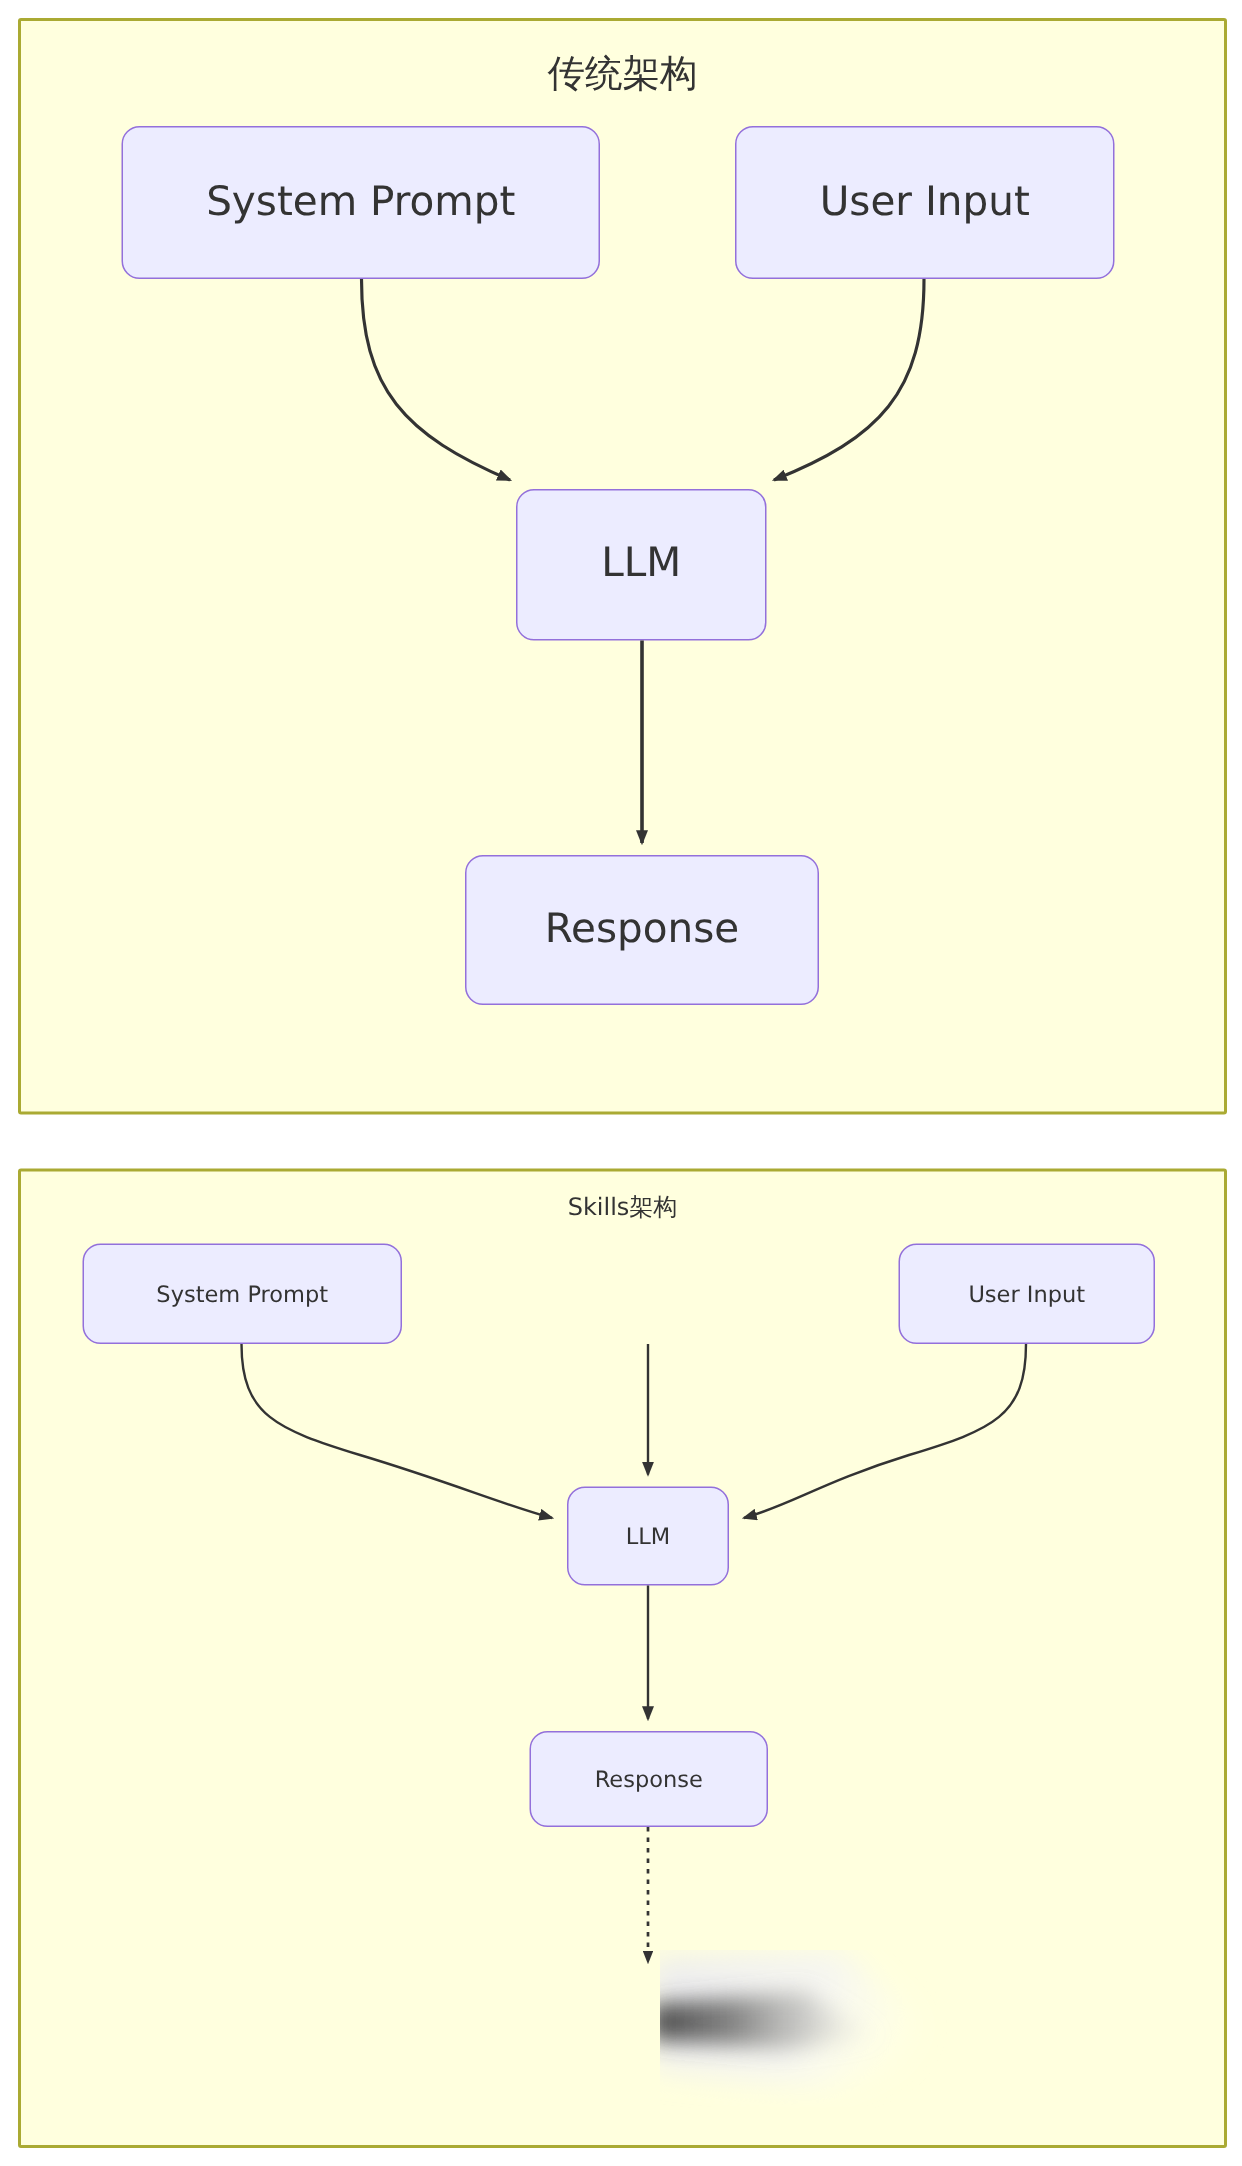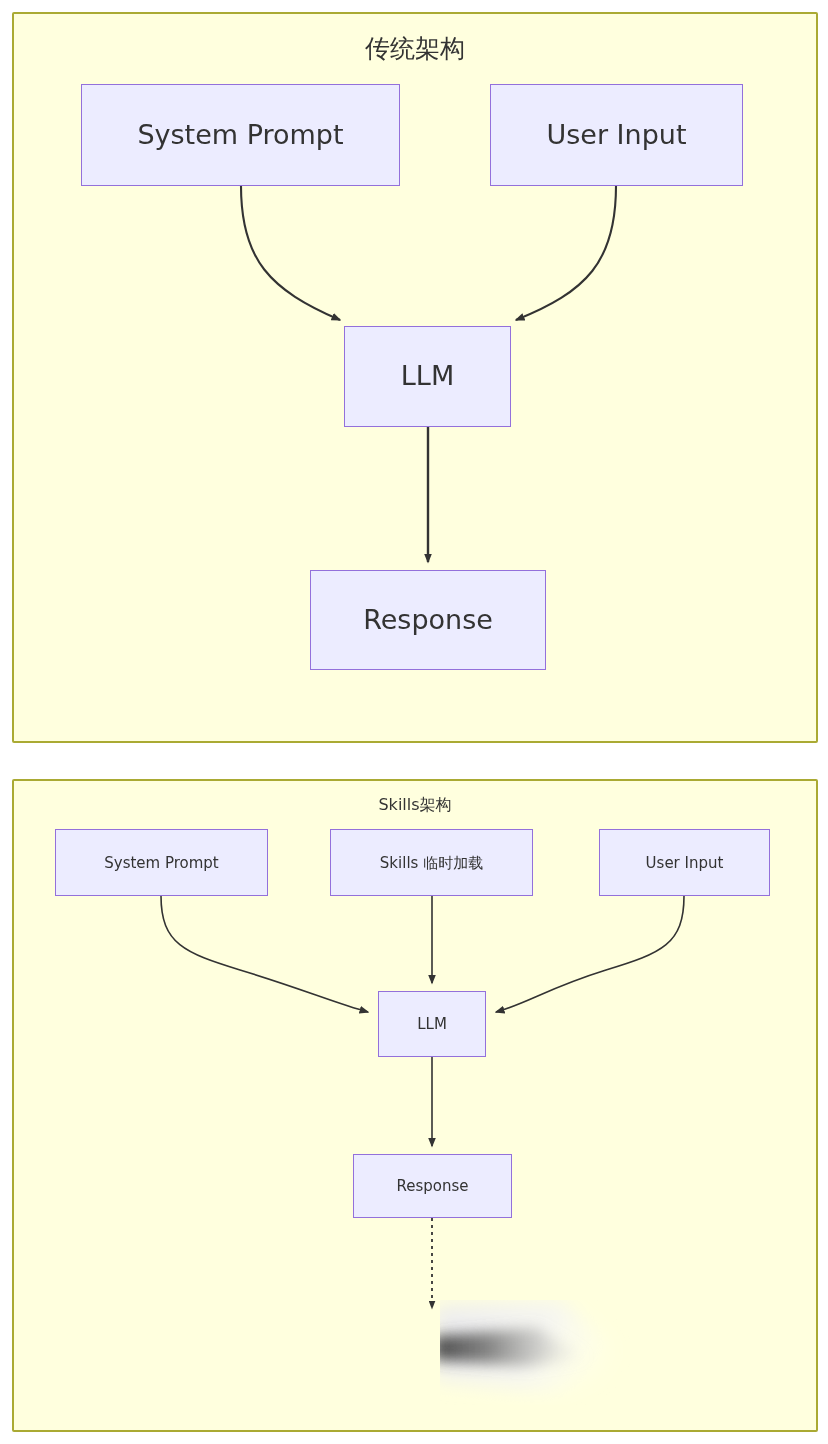--- a/index.html
+++ b/index.html
@@ -60,21 +60,21 @@
     top: 14px;
     font-size: 16px;
   }
 
   
   .node {
     position: absolute;
     box-sizing: border-box;
     background: #ececff;
     border: 1.6px solid #9370db;
-    border-radius: 0;
+    border-radius: 12px;
     display: flex;
     align-items: center;
     justify-content: center;
     color: #333333;
     text-align: center;
     line-height: 1.2;
     white-space: nowrap;
     user-select: none;
   }
   .node.big  { font-size: 27px; }
@@ -131,21 +131,20 @@
   <div class="node big" id="d1-llm">LLM</div>
 
   <div class="node big" id="d1-response">Response</div>
 
   <div class="panel" id="panel-skills">
     <div class="panel-title">Skills架构</div>
   </div>
 
   <div class="node small" id="d2-system-prompt">System Prompt</div>
 
-  <div class="node small" id="d2-skills-load">Skills 临时加载</div>
 
   <div class="node small" id="d2-user-input">User Input</div>
 
   <div class="node small" id="d2-llm">LLM</div>
 
   <div class="node small" id="d2-response">Response</div>
 
 
   <svg class="edges" width="828" height="1444" viewBox="0 0 828 1444">
     <defs>

